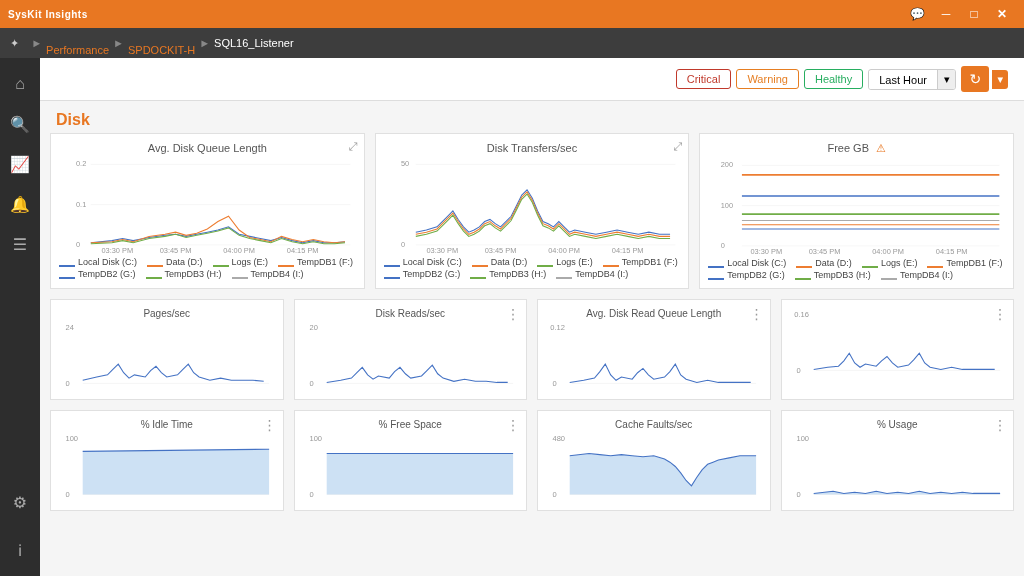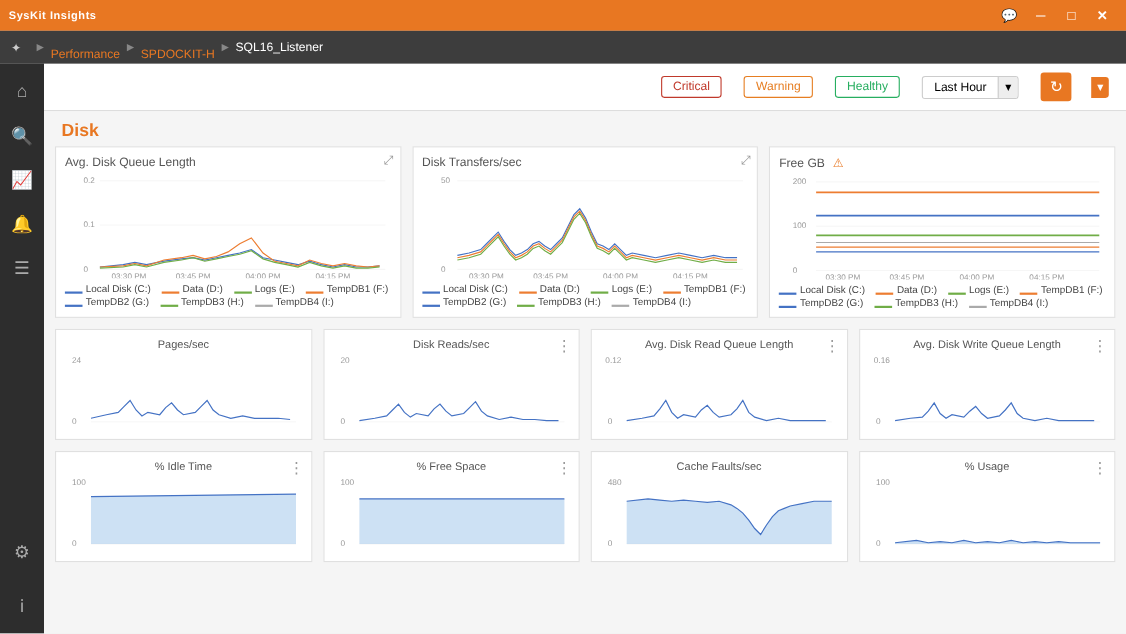--- a/index.html
+++ b/index.html
@@ -81,21 +81,21 @@
       flex-direction: column;
     }
 
     
     .filter-bar {
       background: white;
       padding: 8px 16px;
       display: flex;
       align-items: center;
       justify-content: flex-end;
-      gap: 20px;
+      gap: 5px;
       border-bottom: 1px solid #ddd;
     }
     .filter-btn {
       padding: 3px 10px;
       border: 1px solid #ccc;
       border-radius: 3px;
       cursor: pointer;
       font-size: 11px;
       background: white;
     }
@@ -160,20 +160,21 @@
     .chart-card {
       background: white;
       border: 1px solid #e0e0e0;
       flex: 1;
       padding: 8px;
       min-height: 140px;
       position: relative;
     }
 
     .chart-title {
+      text-align: center;
       font-size: 11px;
       color: #555;
       margin-bottom: 4px;
     }
     .chart-warn-icon { color: #e87722; margin-left: 4px; }
     .chart-menu {
       position: absolute;
       top: 6px; right: 6px;
       color: #999;
       cursor: pointer;
@@ -453,21 +454,20 @@
           <div class="chart-menu">⋮</div>
           <svg class="chart-svg" viewBox="0 0 200 65">
             <text x="4" y="8" font-size="7" fill="#999">0.12</text>
             <text x="6" y="60" font-size="7" fill="#999">0</text>
             <line x1="24" y1="58" x2="195" y2="58" stroke="#eee" stroke-width="0.5"></line>
             <polyline points="22,57 35,55 45,53 50,47 55,40 60,50 65,55 70,52 80,54 85,48 90,44 95,50 100,54 110,52 115,47 120,40 125,50 130,54 140,57 150,55 160,57 170,57 180,57 190,57" fill="none" stroke="#4472C4" stroke-width="1"></polyline>
           </svg>
         </div>
 
         <div class="chart-card-sm">
-          <div class="chart-title-sm">Avg. Disk Write Queue Length</div>
           <div class="chart-menu">⋮</div>
           <svg class="chart-svg" viewBox="0 0 200 65">
             <text x="4" y="8" font-size="7" fill="#999">0.16</text>
             <text x="6" y="60" font-size="7" fill="#999">0</text>
             <line x1="24" y1="58" x2="195" y2="58" stroke="#eee" stroke-width="0.5"></line>
             <polyline points="22,57 35,55 45,54 50,49 55,42 60,51 65,55 70,52 80,54 85,49 90,45 95,51 100,55 110,53 115,48 120,42 125,51 130,55 140,57 150,55 160,57 170,57 180,57 190,57" fill="none" stroke="#4472C4" stroke-width="1"></polyline>
           </svg>
         </div>
       </div>
 

